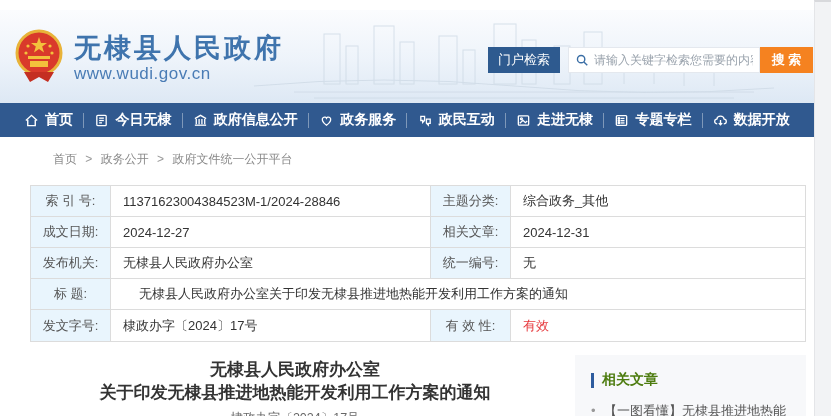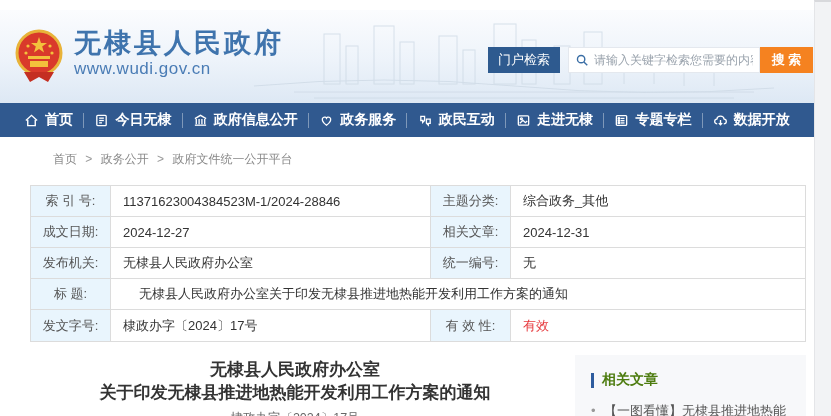--- a/index.html
+++ b/index.html
@@ -10,21 +10,21 @@
   
   .scrollbar-track { position:absolute; top:0; right:0; width:17px; height:416px;
                      background:#f2f3f5; border-left:1px solid #e4e5e8; border-top:2px solid #d8d9dc; }
 
   
   .top-strip { height:10px; background:#fff; }
   .site-header { position:relative; height:93px; width:814px;
                  background:linear-gradient(180deg,#fbfcfe 0%, #edf3fa 55%, #dde8f4 100%);
                  overflow:hidden; }
   .city-sketch { position:absolute; right:40px; top:6px; opacity:.75; }
-  .brand { position:absolute; left:14px; top:18px; display:flex; align-items:flex-start; }
+  .brand { position:absolute; left:14px; top:18px; display:flex; align-items:flex-end; }
   .emblem { width:50px; height:56px; flex:0 0 auto; }
   .brand-text { margin-left:10px; }
   .site-title { font-size:27px; font-weight:bold; color:#3f74ad; letter-spacing:3px; line-height:1.15; }
   .site-url { font-size:17px; color:#4a7cb5; letter-spacing:.5px; }
 
   .search-area { position:absolute; left:488px; top:37px; display:flex; align-items:center; height:26px; }
   .portal-btn { width:72px; height:26px; background:#2e5a8f; color:#fff; border:none;
                 font-size:13px; cursor:pointer; font-family:inherit; }
   .search-box { display:flex; align-items:center; width:192px; height:26px; background:#fff;
                 border:1px solid #e4e8ee; margin-left:8px; padding:0 6px; }

